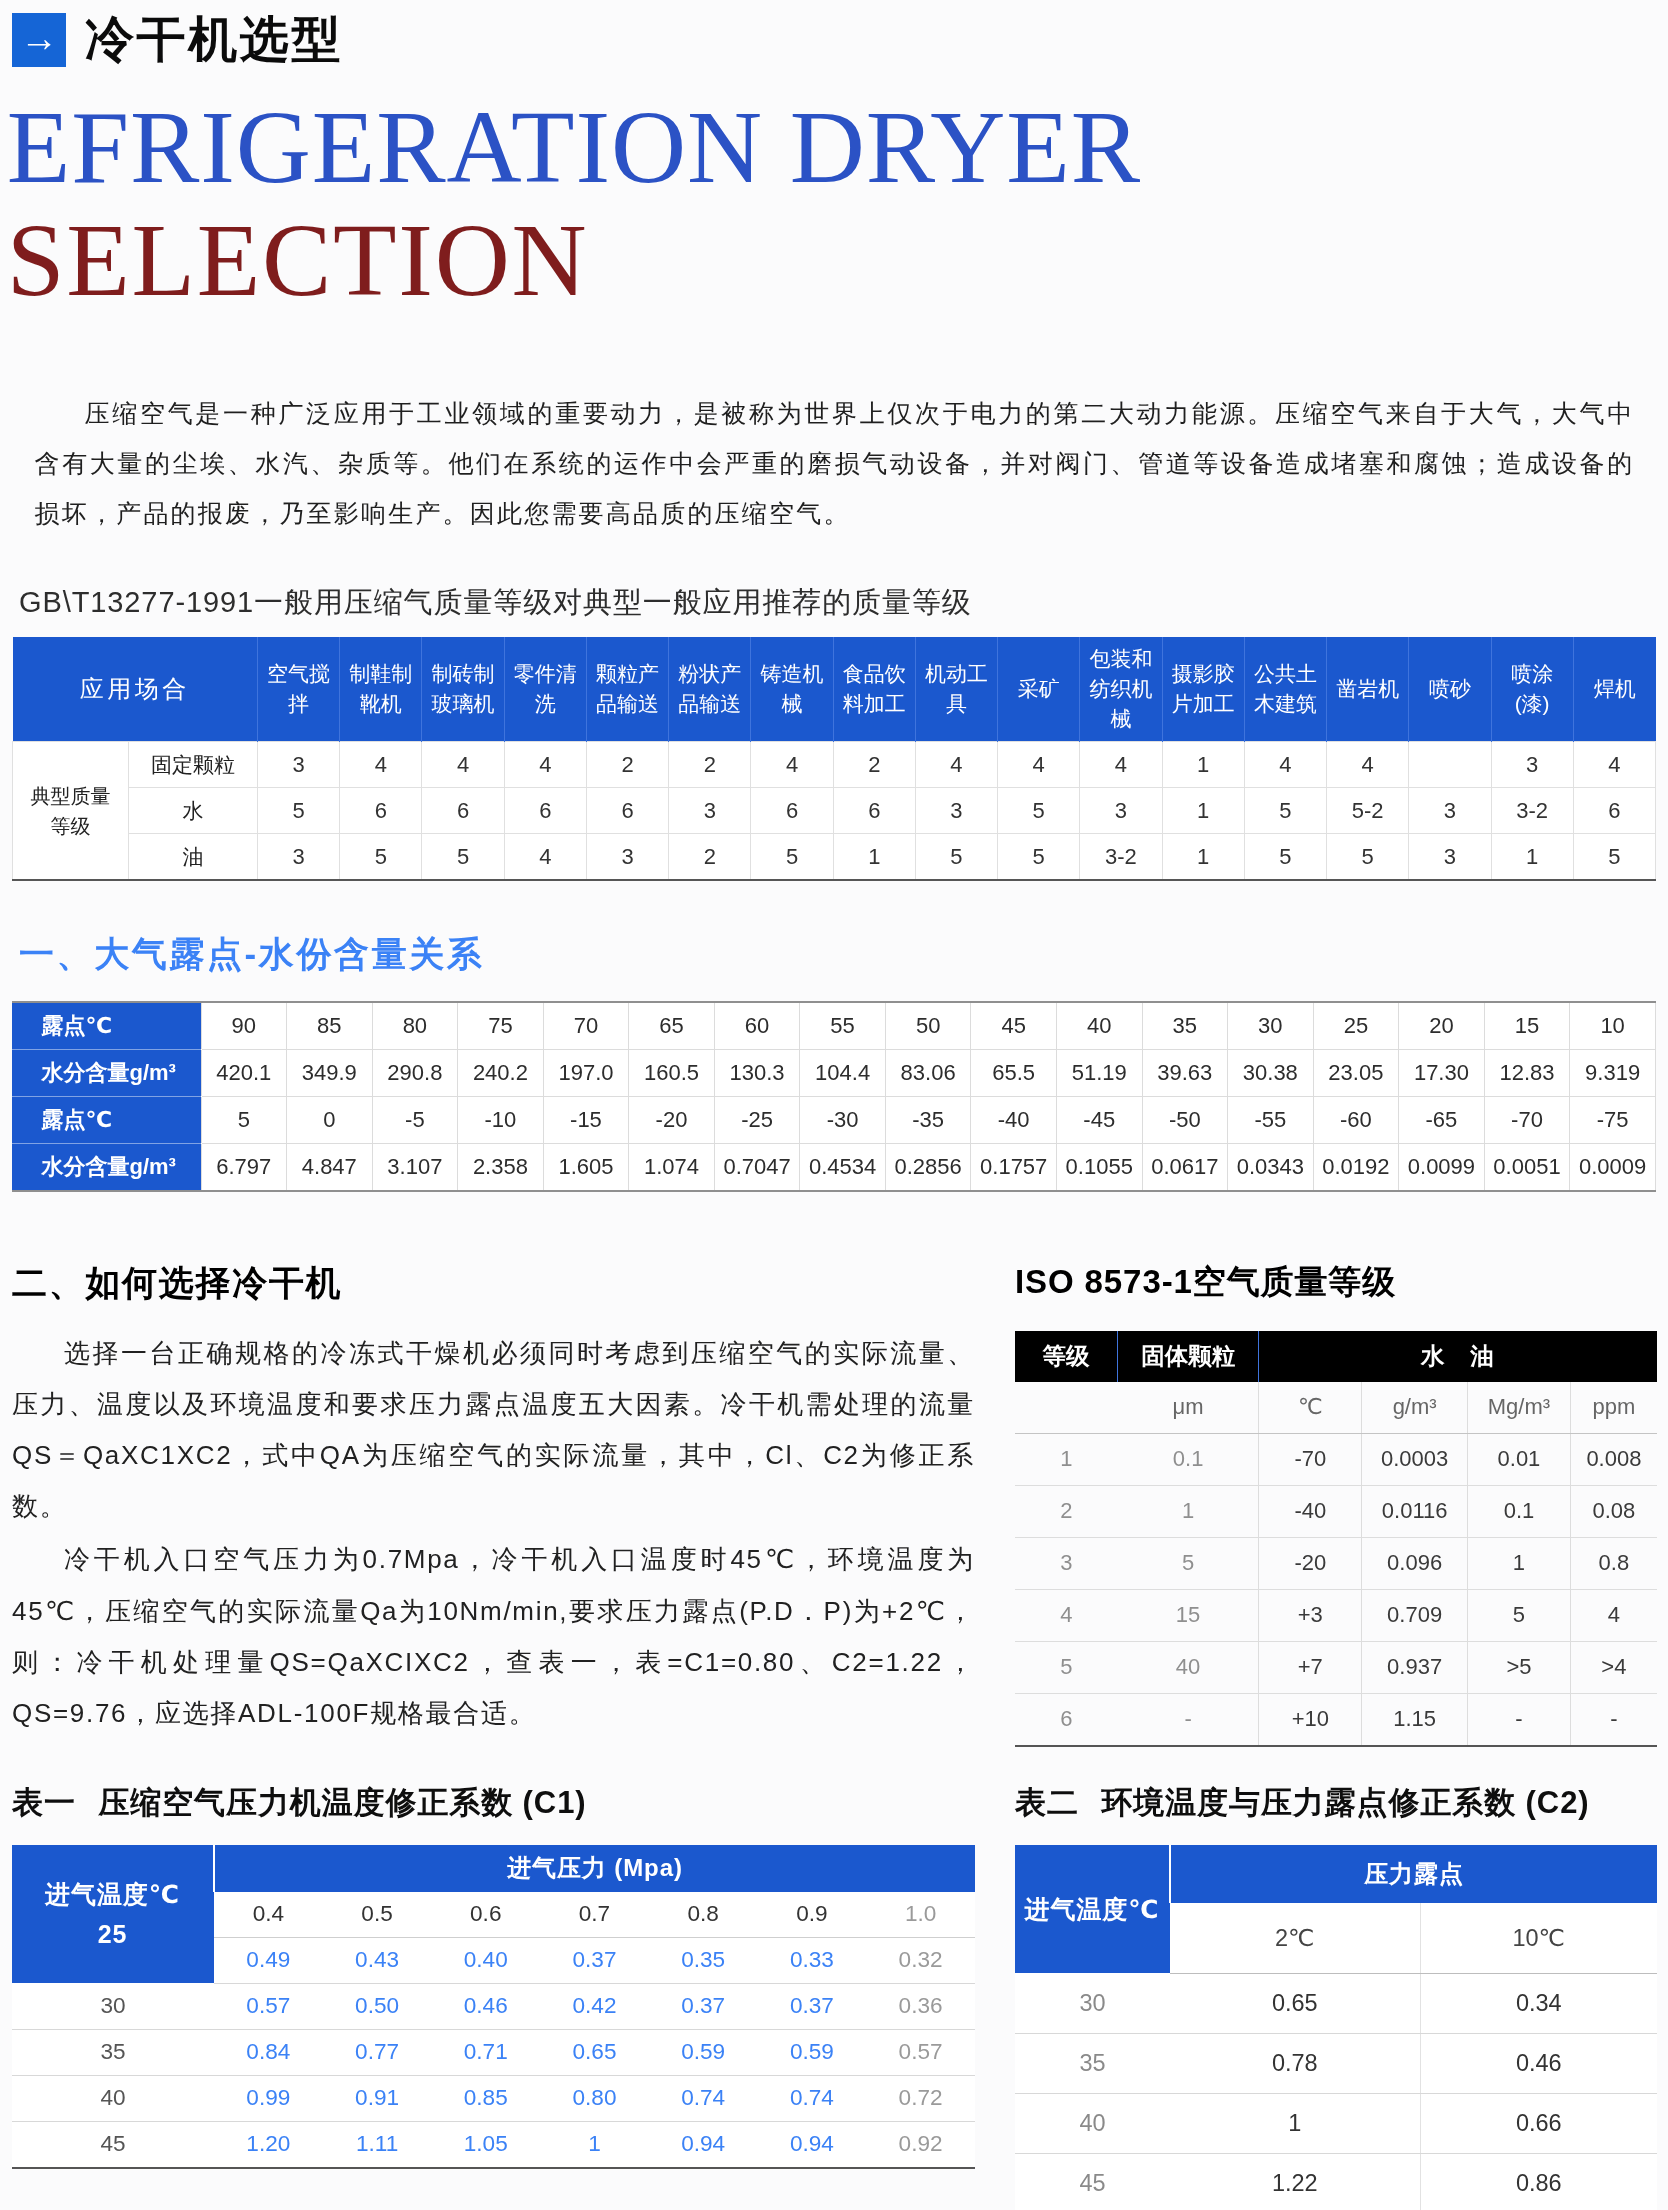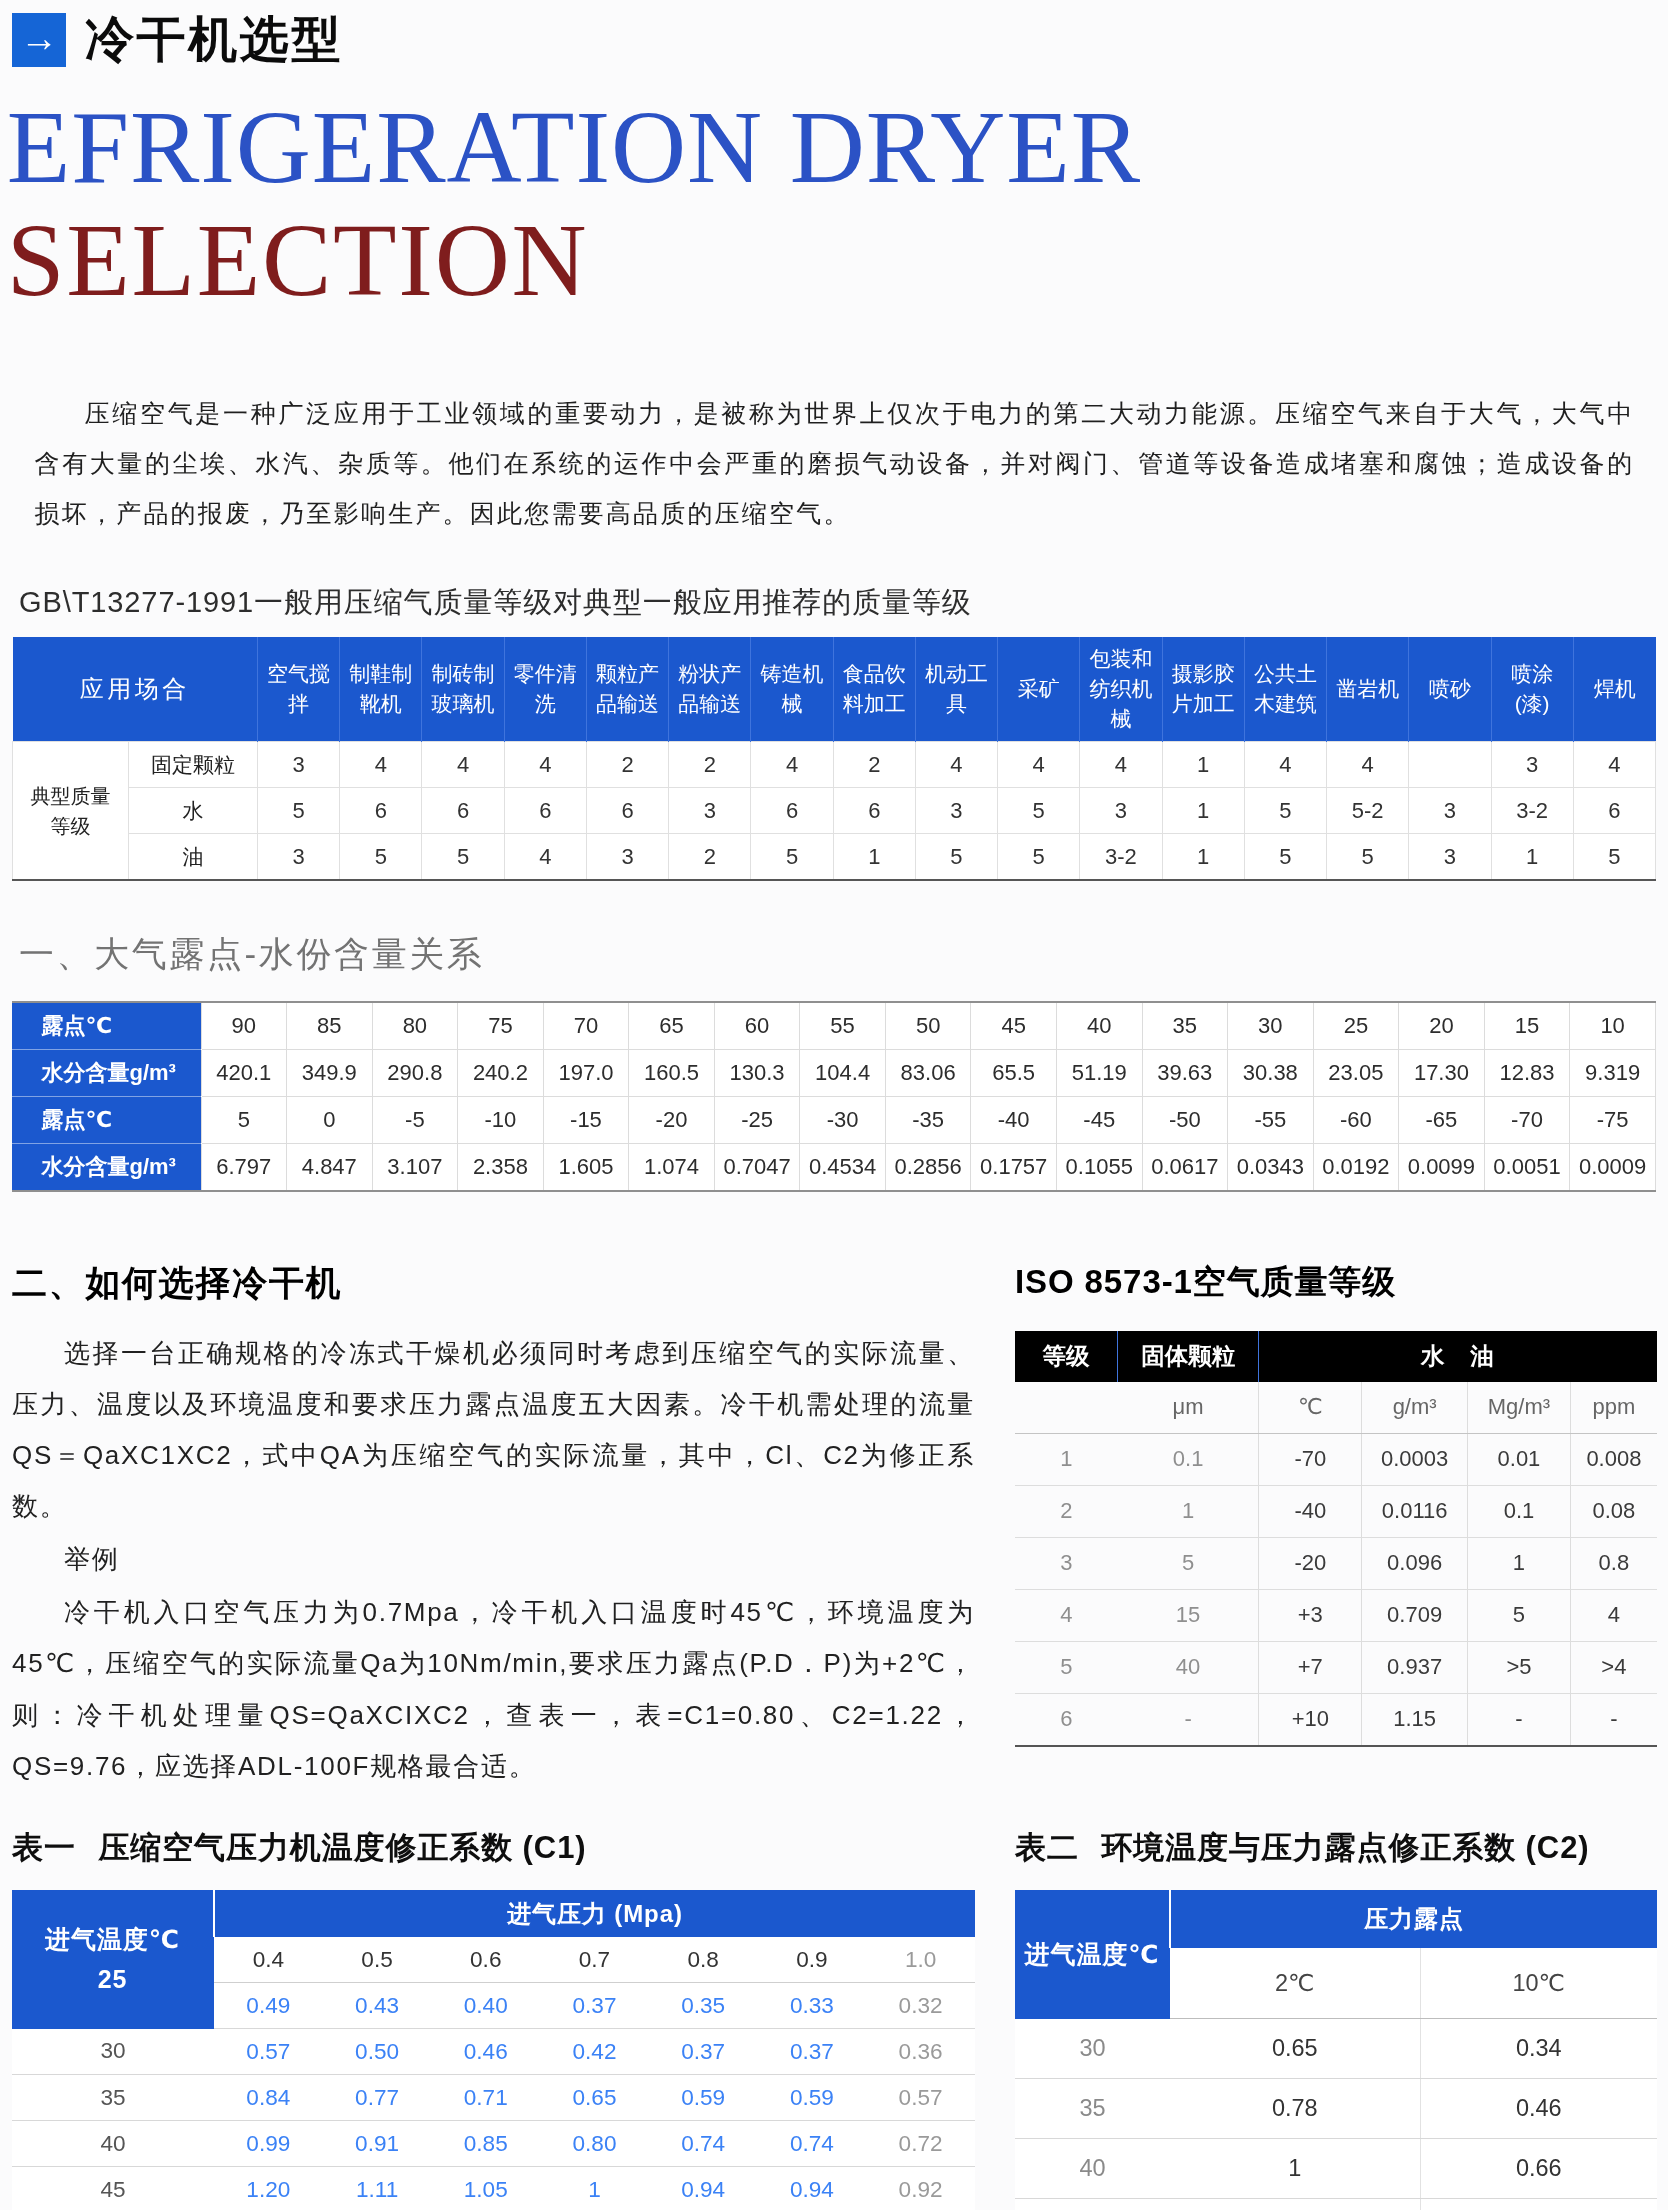--- a/index.html
+++ b/index.html
@@ -22,21 +22,21 @@
   .gb-h{margin:45px 0 0 7px;font-size:29px;font-weight:500;color:#2d2d2d;letter-spacing:0.9px;}
   table{border-collapse:collapse;table-layout:fixed;}
   .gb-table{margin-top:14px;width:1644px;border-bottom:2.6px solid #565656;}
   .gb-table th{background:#1b58ce;color:#fff;font-size:21px;font-weight:500;line-height:1.45;text-align:center;vertical-align:middle;height:97px;padding:3.5px 2.6px;word-break:break-all;border-left:1.7px solid #3f74dd;}
   .gb-table th.corner{font-size:24px;letter-spacing:3.5px;border-left:none;}
   .gb-table td{background:#fff;height:43px;text-align:center;font-size:22px;color:#333;border:0.9px solid #e0e0e0;}
   .gb-table td.group{font-size:20px;color:#222;line-height:1.5;padding:0 14px;}
   .gb-table td.rlbl{font-size:21px;color:#222;}
 
   
-  .s1-h{margin:50px 0 0 7px;font-size:35px;font-weight:400;color:#737373;letter-spacing:2.6px;}
+  .s1-h{margin:50px 0 0 7px;font-size:35px;font-weight:700;color:#3b82f6;letter-spacing:2.6px;}
   .dew-table{margin-top:22.6px;width:1644px;border-top:2.6px solid #8f8f8f;border-bottom:2.6px solid #8f8f8f;}
   .dew-table td{background:#fff;height:44px;text-align:center;font-size:22px;color:#2d2d2d;border:0.9px solid #dcdcdc;}
   .dew-table td.dlbl{background:#1b58ce;color:#fff;font-weight:600;text-align:left;padding-left:29.5px;font-size:22px;border:none;border-bottom:1.7px solid rgba(255,255,255,.45);}
 
   
   .cols2{display:flex;gap:40px;margin-top:68px;}
   .col-left{width:963px;flex:none;}
   .col-right{flex:1;min-width:0;}
   .s2-h{font-size:35px;font-weight:700;color:#000;letter-spacing:1.7px;}
   .s2-p{margin:21px 0 0 0;font-size:26px;line-height:1.97;letter-spacing:1.7px;color:#212121;text-indent:2em;text-align:justify;}
@@ -269,21 +269,20 @@
       <td>0.0051</td>
       <td>0.0009</td>
     </tr>
   </tbody>
     </table>
 
   <div class="cols2">
     <div class="col-left">
       <div class="s2-h">二、如何选择冷干机</div>
       <p class="s2-p">选择一台正确规格的冷冻式干燥机必须同时考虑到压缩空气的实际流量、压力、温度以及环境温度和要求压力露点温度五大因素。冷干机需处理的流量QS＝QaXC1XC2，式中QA为压缩空气的实际流量，其中，Cl、C2为修正系数。</p>
-      <p class="s2-ex">举例</p>
       <p class="s2-p" style="margin-top:1.7px;">冷干机入口空气压力为0.7Mpa，冷干机入口温度时45℃，环境温度为45℃，压缩空气的实际流量Qa为10Nm/min,要求压力露点(P.D．P)为+2℃，则：冷干机处理量QS=QaXCIXC2，查表一，表=C1=0.80、C2=1.22，QS=9.76，应选择ADL-100F规格最合适。</p>
     </div>
     <div class="col-right">
       <div class="iso-h">ISO 8573-1空气质量等级</div>
       <table class="iso-table">
         <colgroup>
             <col style="width:16%">
             <col style="width:22%">
             <col style="width:16%">
             <col style="width:16.5%">

